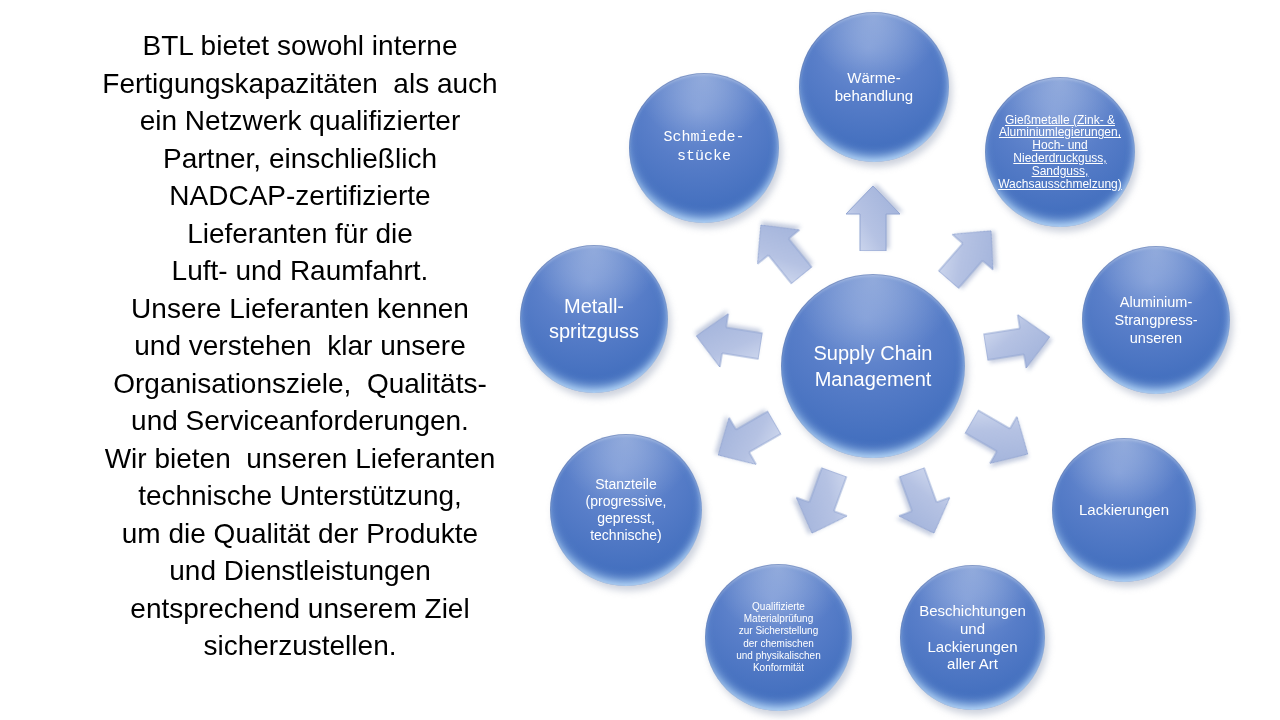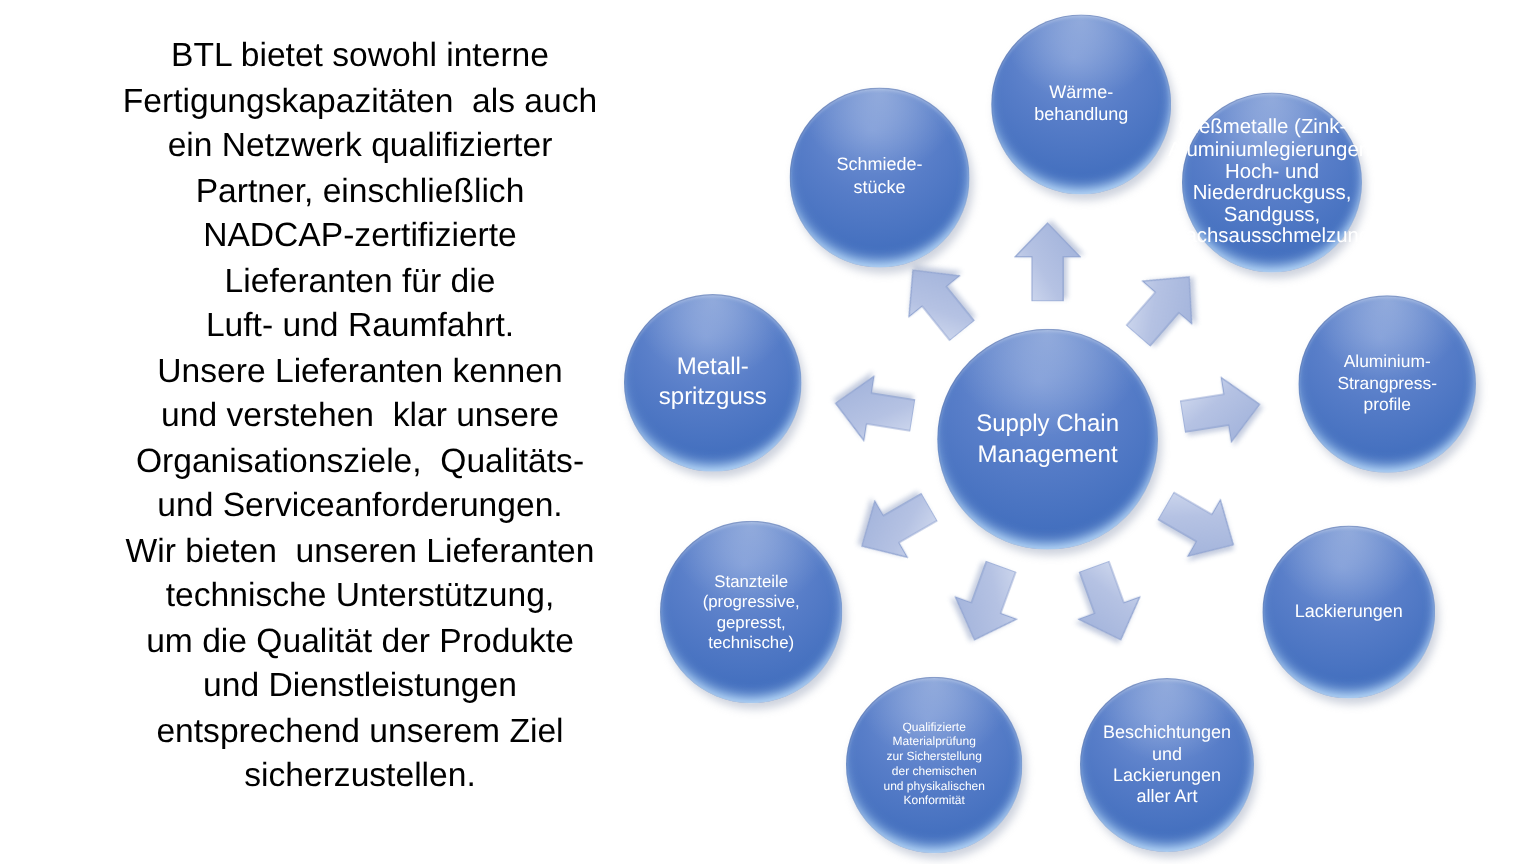--- a/index.html
+++ b/index.html
@@ -140,45 +140,45 @@
       </div>
     <div class="arrow" style="left:781px; top:250px; --rot:-129deg">
         <svg viewBox="0 0 66 56" width="66" height="56">
           <path d="M0,15 L37,15 L37,1 L65,28 L37,55 L37,41 L0,41 Z"></path>
         </svg>
       </div>
 
     <div class="node center-node">Supply Chain
 Management</div>
 
-    <div class="node" style="left:826px;  top:12px;  width:150px; height:150px; font-size:15px;   line-height:1.2;">Wärme-
+    <div class="node" style="left:799px;  top:12px;  width:150px; height:150px; font-size:15px;   line-height:1.2;">Wärme-
 behandlung</div>
-    <div class="node" style="left:985px;  top:77px;  width:150px; height:150px; font-size:17px;   line-height:1.07;">Gießmetalle (Zink- &amp;
+    <div class="node" style="left:985px;  top:77px;  width:150px; height:150px; font-size:12px;   line-height:1.07;text-decoration:underline;">Gießmetalle (Zink- &amp;
 Aluminiumlegierungen,
 Hoch- und
 Niederdruckguss,
 Sandguss,
 Wachsausschmelzung)</div>
     <div class="node" style="left:1082px; top:246px; width:148px; height:148px; font-size:14.5px; line-height:1.25;">Aluminium-
 Strangpress-
-profile</div>
+unseren</div>
     <div class="node" style="left:1052px; top:438px; width:144px; height:144px; font-size:15px;   line-height:1.2;">Lackierungen</div>
     <div class="node" style="left:900px;  top:565px; width:145px; height:145px; font-size:15px; line-height:1.18;">Beschichtungen
 und
 Lackierungen
 aller Art</div>
     <div class="node" style="left:705px;  top:564px; width:147px; height:147px; font-size:10px;   line-height:1.22;">Qualifizierte
 Materialprüfung
 zur Sicherstellung
 der chemischen
 und physikalischen
 Konformität</div>
     <div class="node" style="left:550px;  top:434px; width:152px; height:152px; font-size:14px;   line-height:1.2;">Stanzteile
 (progressive,
 gepresst,
 technische)</div>
     <div class="node" style="left:520px;  top:245px; width:148px; height:148px; font-size:20px;   line-height:1.25;">Metall-
 spritzguss</div>
-    <div class="node" style="left:658px;  top:73px;  width:150px; height:150px; font-size:15px;   line-height:1.25;">Schmiede-
+    <div class="node" style="left:629px;  top:73px;  width:150px; height:150px; font-size:15px;   line-height:1.25;font-family:Liberation Mono, monospace;">Schmiede-
 stücke</div>
 
   </div>
 </div>
 
 </body></html>

